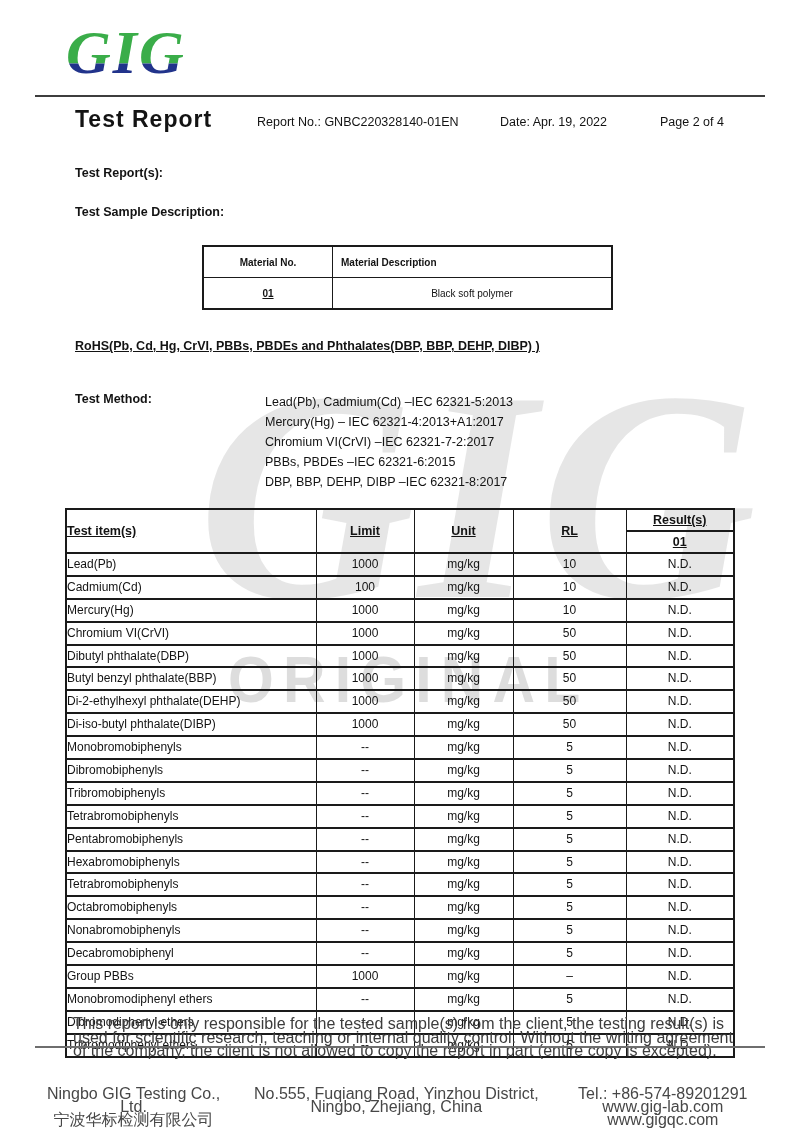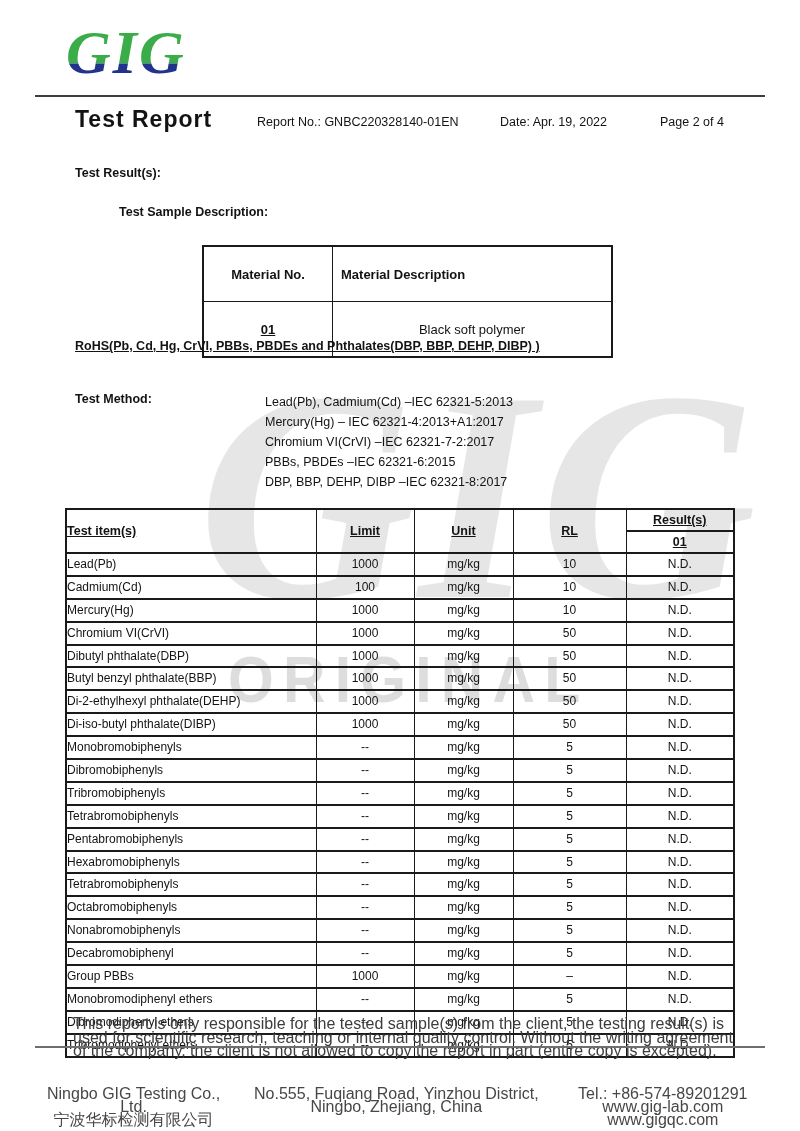--- a/index.html
+++ b/index.html
@@ -33,28 +33,28 @@
   
   .title-row{left:75px;top:106px;width:690px;height:34px;}
   .doc-title{position:absolute;left:0;top:0;font-size:23px;font-weight:bold;letter-spacing:1px;}
   .meta{position:absolute;top:9px;font-size:12.5px;}
   .meta-report{left:182px;}
   .meta-date{left:425px;}
   .meta-page{left:585px;}
   
   .h-bold{position:absolute;font-size:12.5px;font-weight:bold;}
   .h-results{left:75px;top:166px;}
-  .h-sample{left:75px;top:205px;margin-left:44px;}
+  .h-sample{left:75px;top:205px;}
   .h-rohs{left:75px;top:339px;text-decoration:underline;text-align:right;}
   
   .material-table{left:202px;top:245px;}
   .material-table table{border-collapse:collapse;table-layout:fixed;background:transparent;}
   .material-table table{border:2px solid #1a1a1a;}
   .material-table td,.material-table th{
-    border:1px solid #1a1a1a;height:22px;font-size:13px;padding:16px 8px;
+    border:1px solid #1a1a1a;height:22px;font-size:10px;padding:4px 8px;
     background:transparent;
   }
   .mat-col1{width:112px;}
   .mat-col2{width:262px;margin-left:13px;}
   .mat-no{text-align:center;font-weight:bold;}
   .mat-desc-h{text-align:left;font-weight:bold;}
   .mat-no-val{text-align:center;font-weight:bold;text-decoration:underline;}
   .mat-desc-val{text-align:center;font-weight:normal;}
   
   .test-method{left:75px;top:392px;width:600px;font-size:12.5px;}
@@ -105,21 +105,21 @@
   </div>
   <div class="layer top-rule"></div>
 
   <div class="layer title-row">
     <span class="doc-title">Test Report</span>
     <span class="meta meta-report">Report No.: GNBC220328140-01EN</span>
     <span class="meta meta-date">Date: Apr. 19, 2022</span>
     <span class="meta meta-page">Page 2 of 4</span>
   </div>
 
-  <div class="layer h-bold h-results">Test Result(s):</div>
+  <div class="layer h-bold h-results">Test Report(s):</div>
   <div class="layer h-bold h-sample">Test Sample Description:</div>
 
   <div class="layer material-table">
     <table>
       <tbody>
           <tr>
         <th class="mat-col1 mat-no">Material No.</th>
         <th class="mat-col2 mat-desc-h">Material Description</th>
       </tr>
       <tr>

